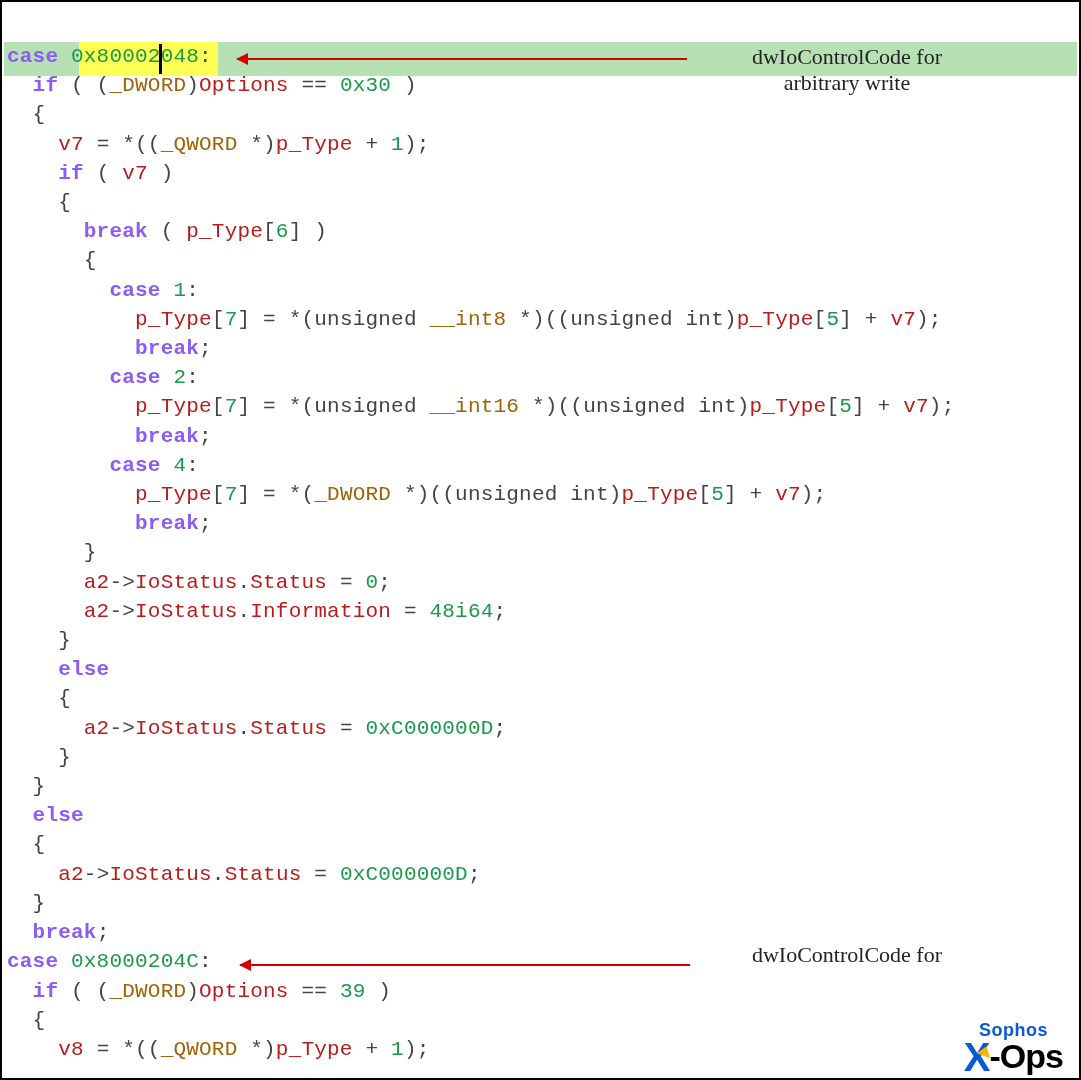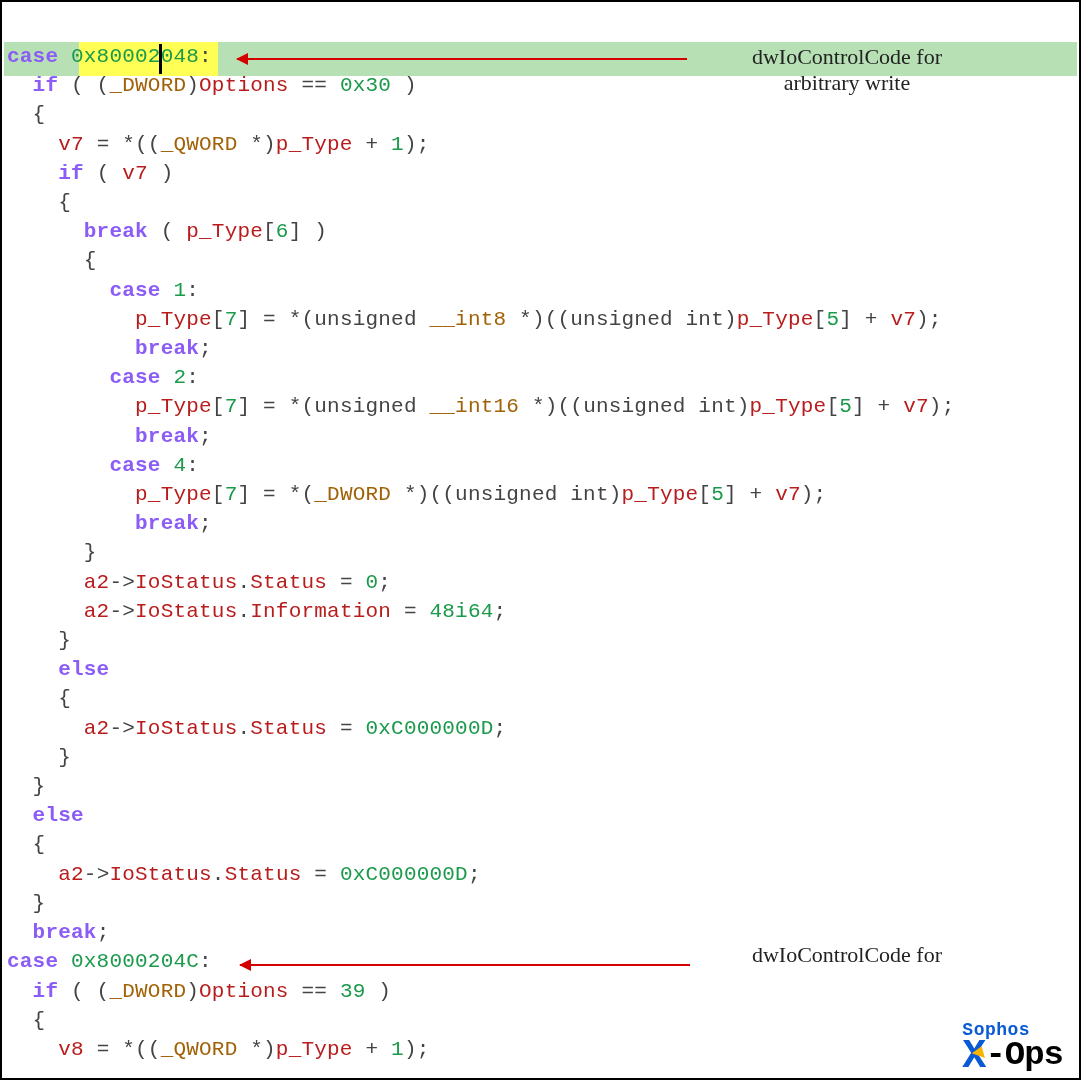--- a/index.html
+++ b/index.html
@@ -8,21 +8,21 @@
   .hl-word{position:absolute;left:77px;top:40px;height:34px;width:139px;background:#ffff55}
   .cursor{position:absolute;left:157px;top:42px;width:3px;height:30px;background:#000}
   .code{position:absolute;left:5px;top:40px;right:5px;font-size:21px;line-height:29.2px;white-space:pre;color:#444;font-weight:500;letter-spacing:0.2px}
   .kw{color:#8b5cf6;font-weight:bold}
   .gr{color:#a16207}
   .id{color:#b91c1c}
   .nm{color:#1a9a4a;font-weight:normal}
   .tag{position:absolute;font-family:Liberation Serif, serif;font-size:22px;color:#222;text-align:center;width:250px}
   .arrow{position:absolute;height:2px;background:#d40000}
   .arrow::before{content:"";position:absolute;left:-1px;top:-5px;border-top:6px solid transparent;border-bottom:6px solid transparent;border-right:12px solid #d40000}
-  .logo{position:absolute;right:16px;bottom:6px;font-family:Liberation Mono, monospace;text-align:left}
+  .logo{position:absolute;right:16px;bottom:6px;font-family:Liberation Sans, sans-serif;text-align:center}
   .logo .sophos{color:#0a5ad6;font-weight:bold;font-size:18px;letter-spacing:0.5px}
   .logo .xops{font-size:34px;font-weight:900;color:#000;line-height:30px;letter-spacing:-1px}
   .logo .xops .x{color:#0a5ad6;font-size:40px;display:inline-block;vertical-align:-3px;position:relative}
   .logo .xops .x::after{content:"";position:absolute;right:-2px;top:4px;width:0;height:0;border-left:7px solid transparent;border-right:7px solid transparent;border-bottom:10px solid #f8b400;transform:rotate(20deg)}
 </style>
 </head>
 <body>
 
 <div class="page">
   <div class="hl-bar"></div>

